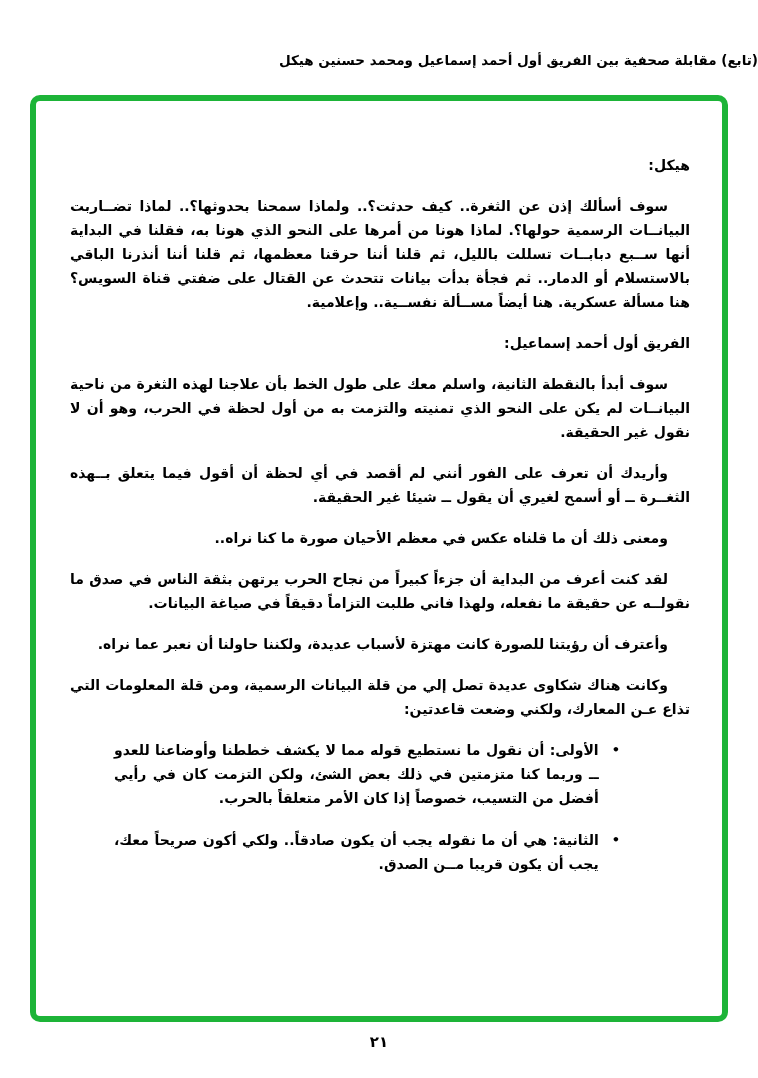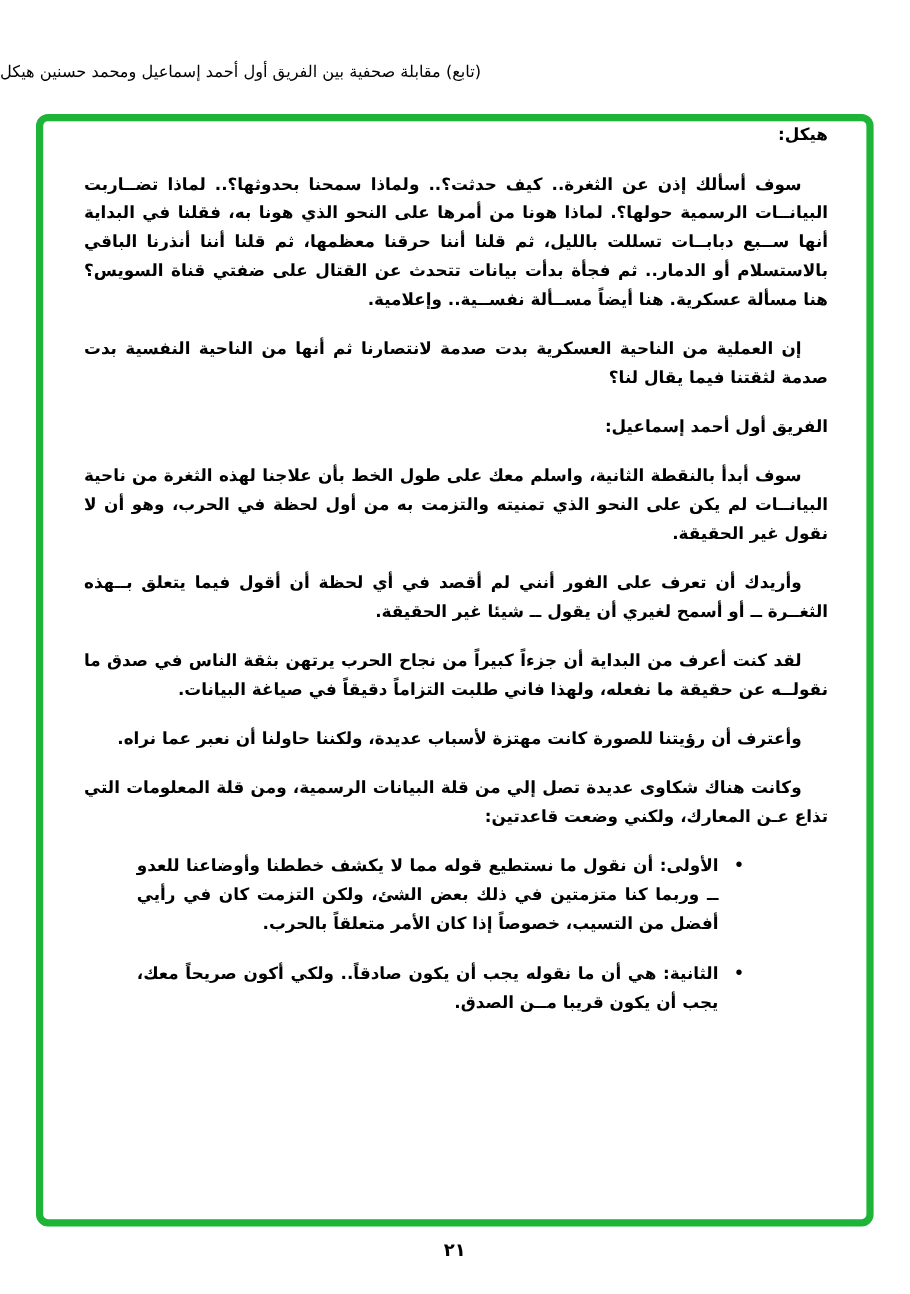--- a/index.html
+++ b/index.html
@@ -13,43 +13,44 @@
     position: relative;
     font-family: "DejaVu Sans", sans-serif;
     color: #000000;
     direction: rtl;
   }
   .doc-header {
     position: absolute;
     top: 52px;
     left: 0;
     width: 758px;
-    text-align: left;
+    text-align: right;
     font-size: 13.5px;
-    font-weight: 400;
+    font-weight: 700;
   }
   .green-frame {
     position: absolute;
     left: 30px;
     top: 95px;
     width: 686px;
     height: 915px;
     border: 6px solid #1db438;
     border-radius: 10px;
     background: #ffffff;
   }
   .frame-content {
     position: absolute;
     top: 101px;
     right: 68px;
     width: 620px;
     direction: rtl;
     font-size: 14px;
     font-weight: 700;
     line-height: 24px;
+    padding-top: 52px;
   }
   .speaker {
     margin: 0 0 17px 0;
     text-align: right;
   }
   .para {
     margin: 0 0 17px 0;
     text-align: justify;
     text-indent: 22px;
   }
@@ -91,28 +92,28 @@
 <div class="doc-header">(تابع) مقابلة صحفية بين الفريق أول أحمد إسماعيل ومحمد حسنين هيكل</div>
 
 <div class="green-frame"></div>
 
 <div class="frame-content">
 
   <p class="speaker">هيكل:</p>
 
   <p class="para">سوف أسألك إذن عن الثغرة.. كيف حدثت؟.. ولماذا سمحنا بحدوثها؟.. لماذا تضــاربت البيانــات الرسمية حولها؟. لماذا هونا من أمرها على النحو الذي هونا به، فقلنا في البداية أنها ســبع دبابــات تسللت بالليل، ثم قلنا أننا حرقنا معظمها، ثم قلنا أننا أنذرنا الباقي بالاستسلام أو الدمار.. ثم فجأة بدأت بيانات تتحدث عن القتال على ضفتي قناة السويس؟ هنا مسألة عسكرية. هنا أيضاً مســألة نفســية.. وإعلامية.</p>
 
-  <p class="para">إن العملية من الناحية العسكرية بدت صدمة لانتصارنا ثم أنها من الناحية النفسية بدت صدمة لثقتنا فيما يقال لنا؟</p>
 
   <p class="speaker">الفريق أول أحمد إسماعيل:</p>
 
   <p class="para">سوف أبدأ بالنقطة الثانية، واسلم معك على طول الخط بأن علاجنا لهذه الثغرة من ناحية البيانــات لم يكن على النحو الذي تمنيته والتزمت به من أول لحظة في الحرب، وهو أن لا نقول غير الحقيقة.</p>
 
   <p class="para">وأريدك أن تعرف على الفور أنني لم أقصد في أي لحظة أن أقول فيما يتعلق بــهذه الثغــرة ــ أو أسمح لغيري أن يقول ــ شيئا غير الحقيقة.</p>
 
+  <p class="para">ومعنى ذلك أن ما قلناه عكس في معظم الأحيان صورة ما كنا نراه..</p>
 
   <p class="para">لقد كنت أعرف من البداية أن جزءاً كبيراً من نجاح الحرب يرتهن بثقة الناس في صدق ما نقولــه عن حقيقة ما نفعله، ولهذا فاني طلبت التزاماً دقيقاً في صياغة البيانات.</p>
 
   <p class="para">وأعترف أن رؤيتنا للصورة كانت مهتزة لأسباب عديدة، ولكننا حاولنا أن نعبر عما نراه.</p>
 
   <p class="para">وكانت هناك شكاوى عديدة تصل إلي من قلة البيانات الرسمية، ومن قلة المعلومات التي تذاع عـن المعارك، ولكني وضعت قاعدتين:</p>
 
   <ul class="bullet-list">
     <li class="bullet-item">
       <span class="bullet-glyph">•</span>

